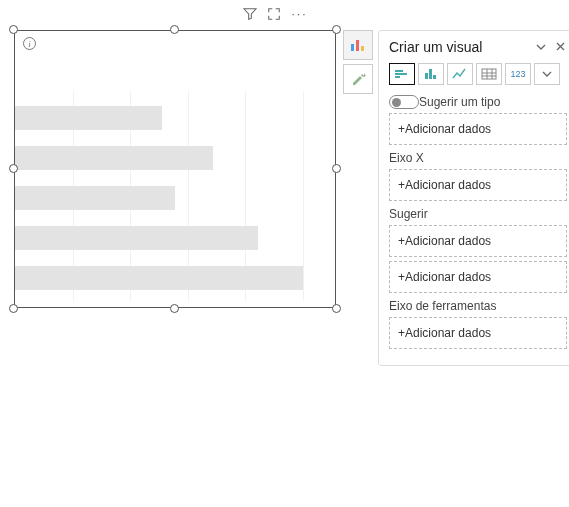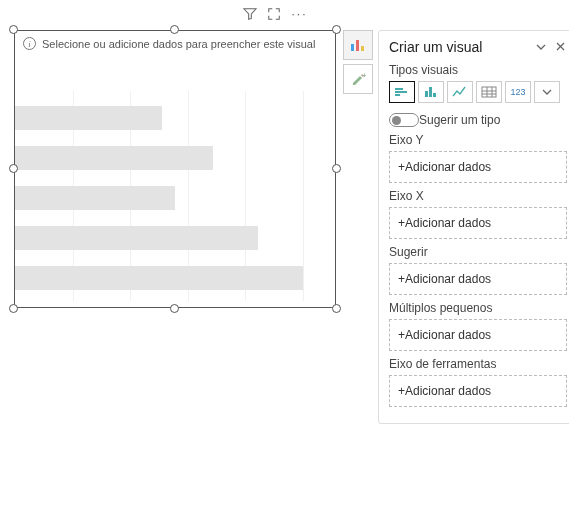--- a/index.html
+++ b/index.html
@@ -60,21 +60,20 @@
         <path d="M2 6V2h4M14 10v4h-4M10 2h4v4M6 14H2v-4" fill="none" stroke="#666" stroke-width="1.2"></path>
       </svg>
   </span>
   <span style="letter-spacing:1px;font-size:13px;">···</span>
 </div>
 
 <div class="canvas-wrap">
   <div class="canvas">
     <div class="hint">
       <span class="info-circ">i</span>
-      <span>Selecione ou adicione dados para preencher este visual</span>
     </div>
     <div class="grid-lines">
       <div class="gl" style="left:18%"></div>
         <div class="gl" style="left:36%"></div>
       <div class="gl" style="left:54%"></div>
         <div class="gl" style="left:72%"></div>
       <div class="gl" style="left:90%"></div>
     </div>
     <div class="bars">
       <div class="bar" style="width:46%"></div>
@@ -121,21 +120,20 @@
           </svg>
         </span>
       <span>
           <svg width="13" height="13" viewBox="0 0 13 13">
             <path d="M3 3l7 7M10 3l-7 7" stroke="#666" stroke-width="1.3"></path>
           </svg>
         </span>
     </div>
   </div>
 
-  <div class="section-label">Tipos visuais</div>
   <div class="vt-row">
     <div class="vt-btn sel">
         <svg width="16" height="14" viewBox="0 0 16 14">
           <rect x="1" y="3" width="8" height="2" fill="#4aa"></rect>
           <rect x="1" y="6" width="12" height="2" fill="#4aa"></rect>
           <rect x="1" y="9" width="5" height="2" fill="#4aa"></rect>
         </svg>
       </div>
     <div class="vt-btn">
         <svg width="16" height="14" viewBox="0 0 16 14">
@@ -166,27 +164,25 @@
       </div>
   </div>
 
   <div class="suggest">
     <div class="toggle">
         <div class="toggle-knob"></div>
       </div>
     <span>Sugerir um tipo</span>
   </div>
 
-  <div class="section-label">Eixo Y</div>
   <div class="well">+Adicionar dados</div>
 
   <div class="section-label">Eixo X</div>
   <div class="well">+Adicionar dados</div>
 
   <div class="section-label">Sugerir</div>
   <div class="well">+Adicionar dados</div>
 
-  <div class="section-label">Múltiplos pequenos</div>
   <div class="well">+Adicionar dados</div>
 
   <div class="section-label">Eixo de ferramentas</div>
   <div class="well">+Adicionar dados</div>
 </div>
 
 </body></html>

